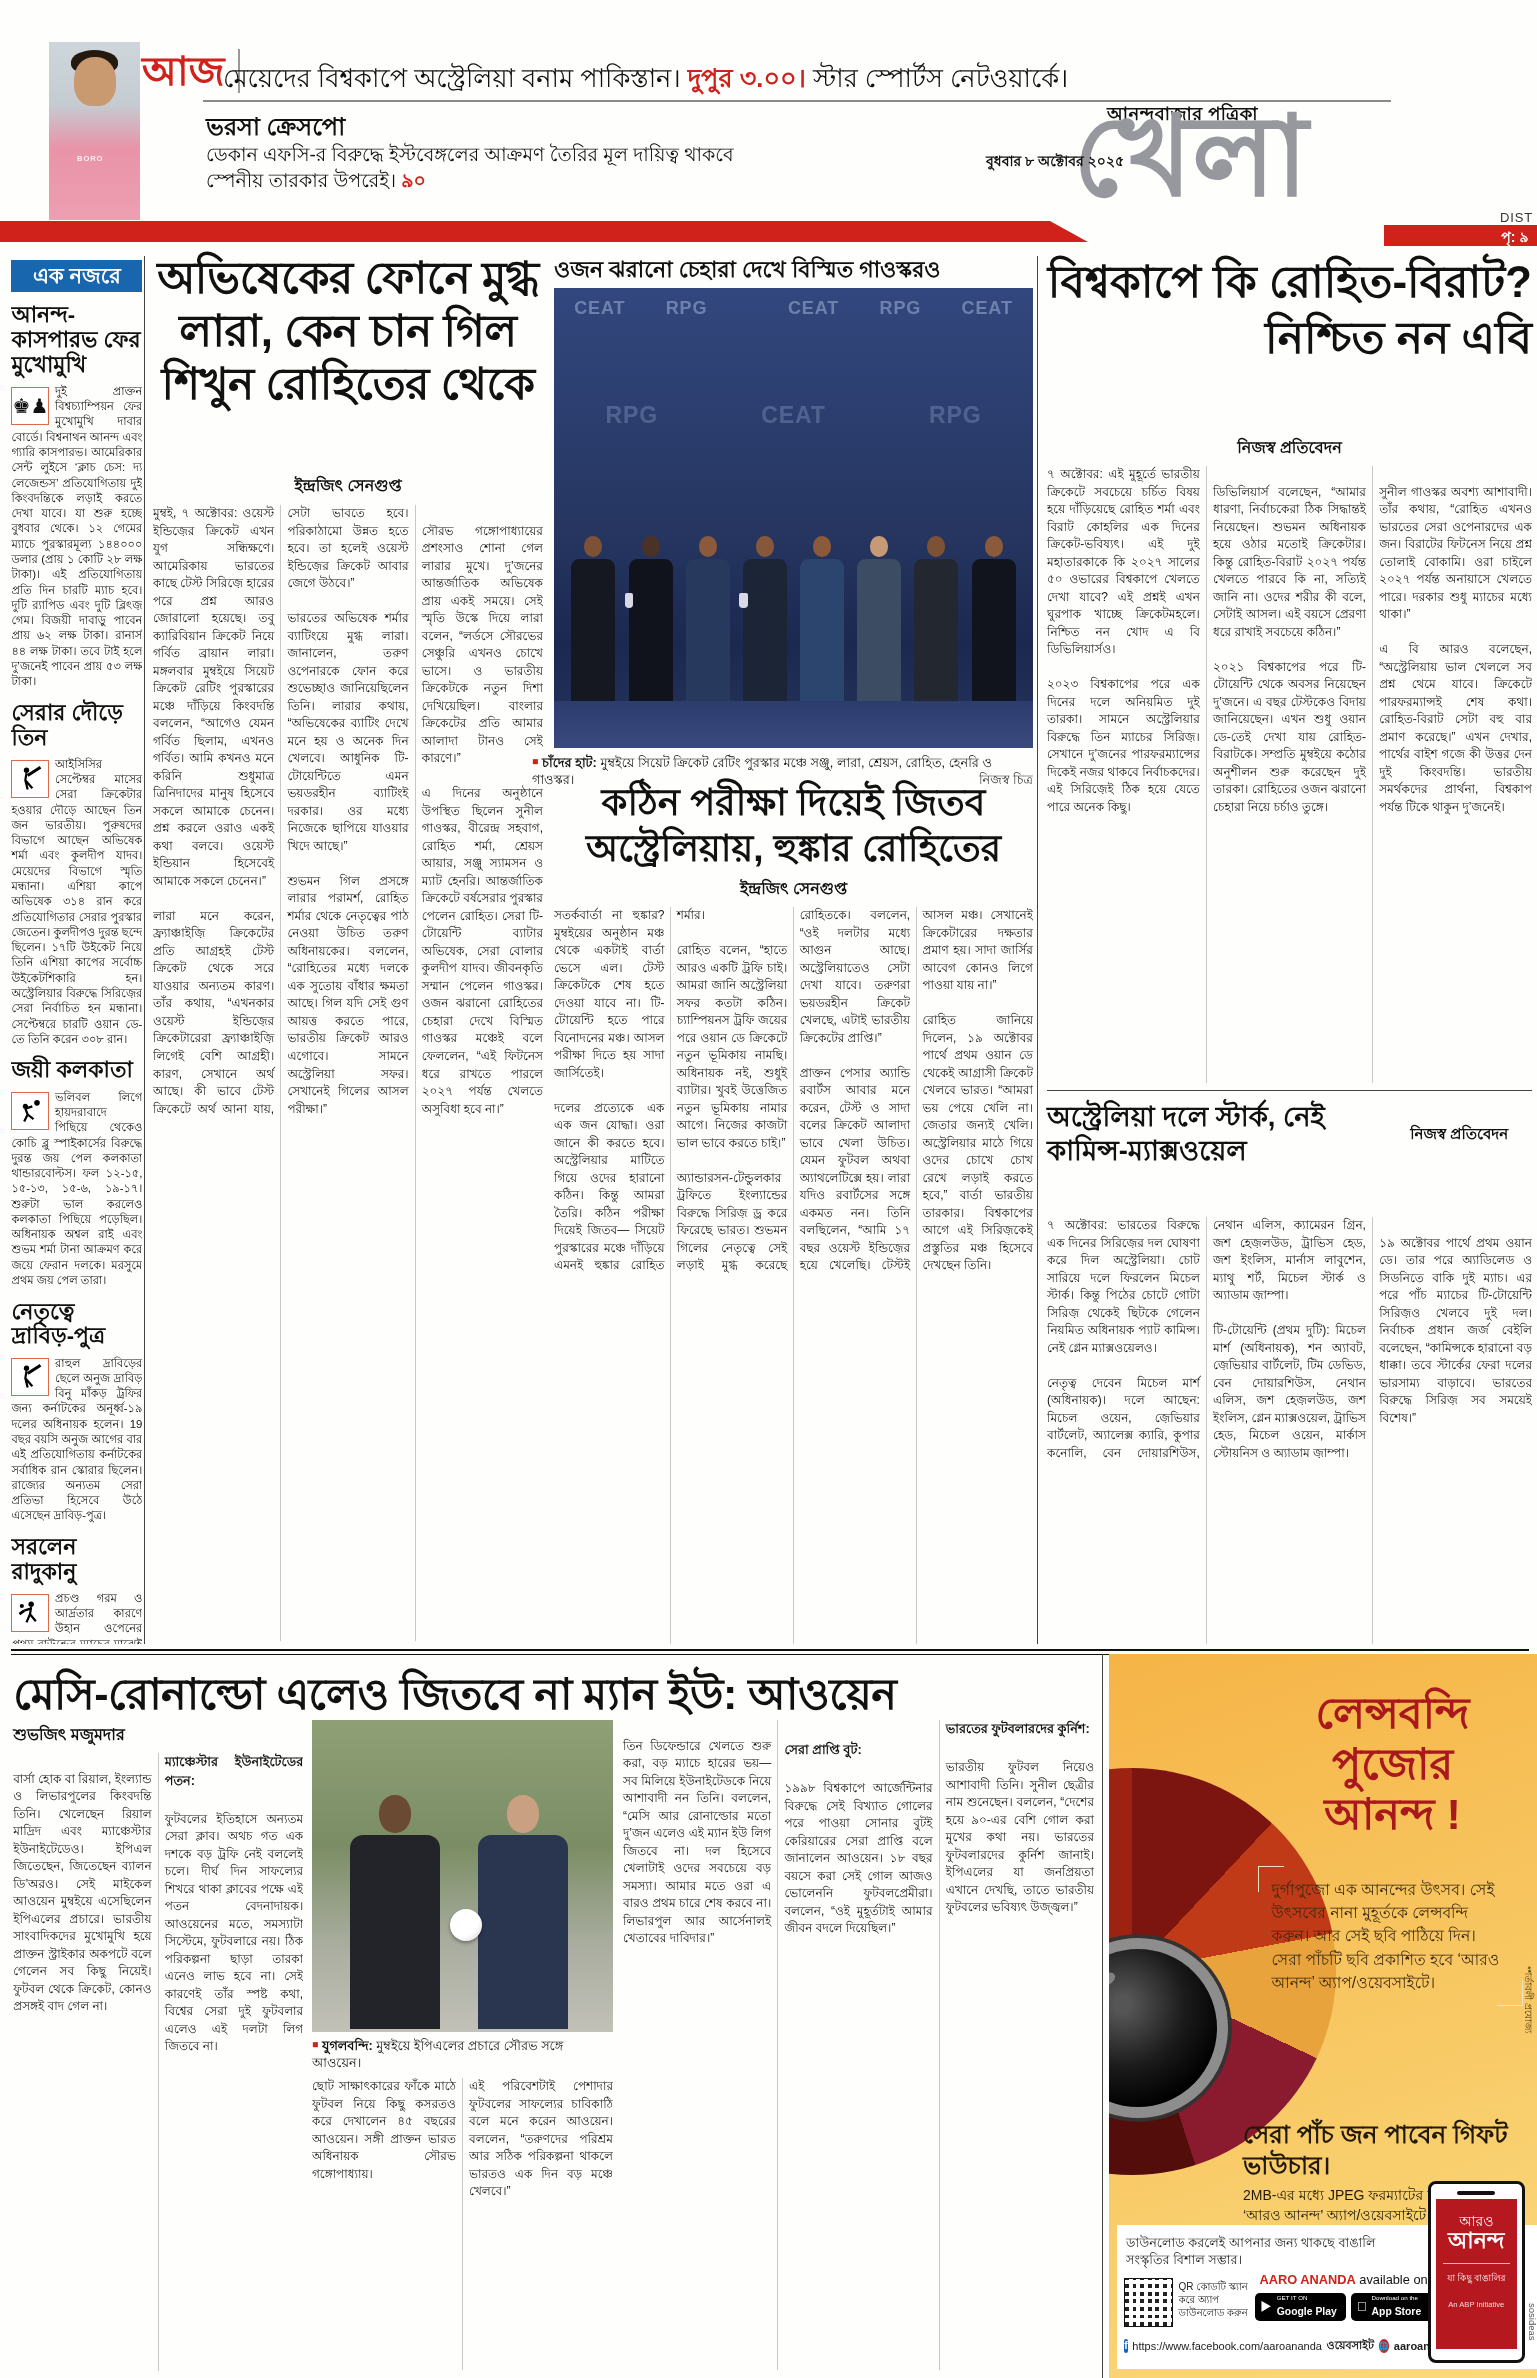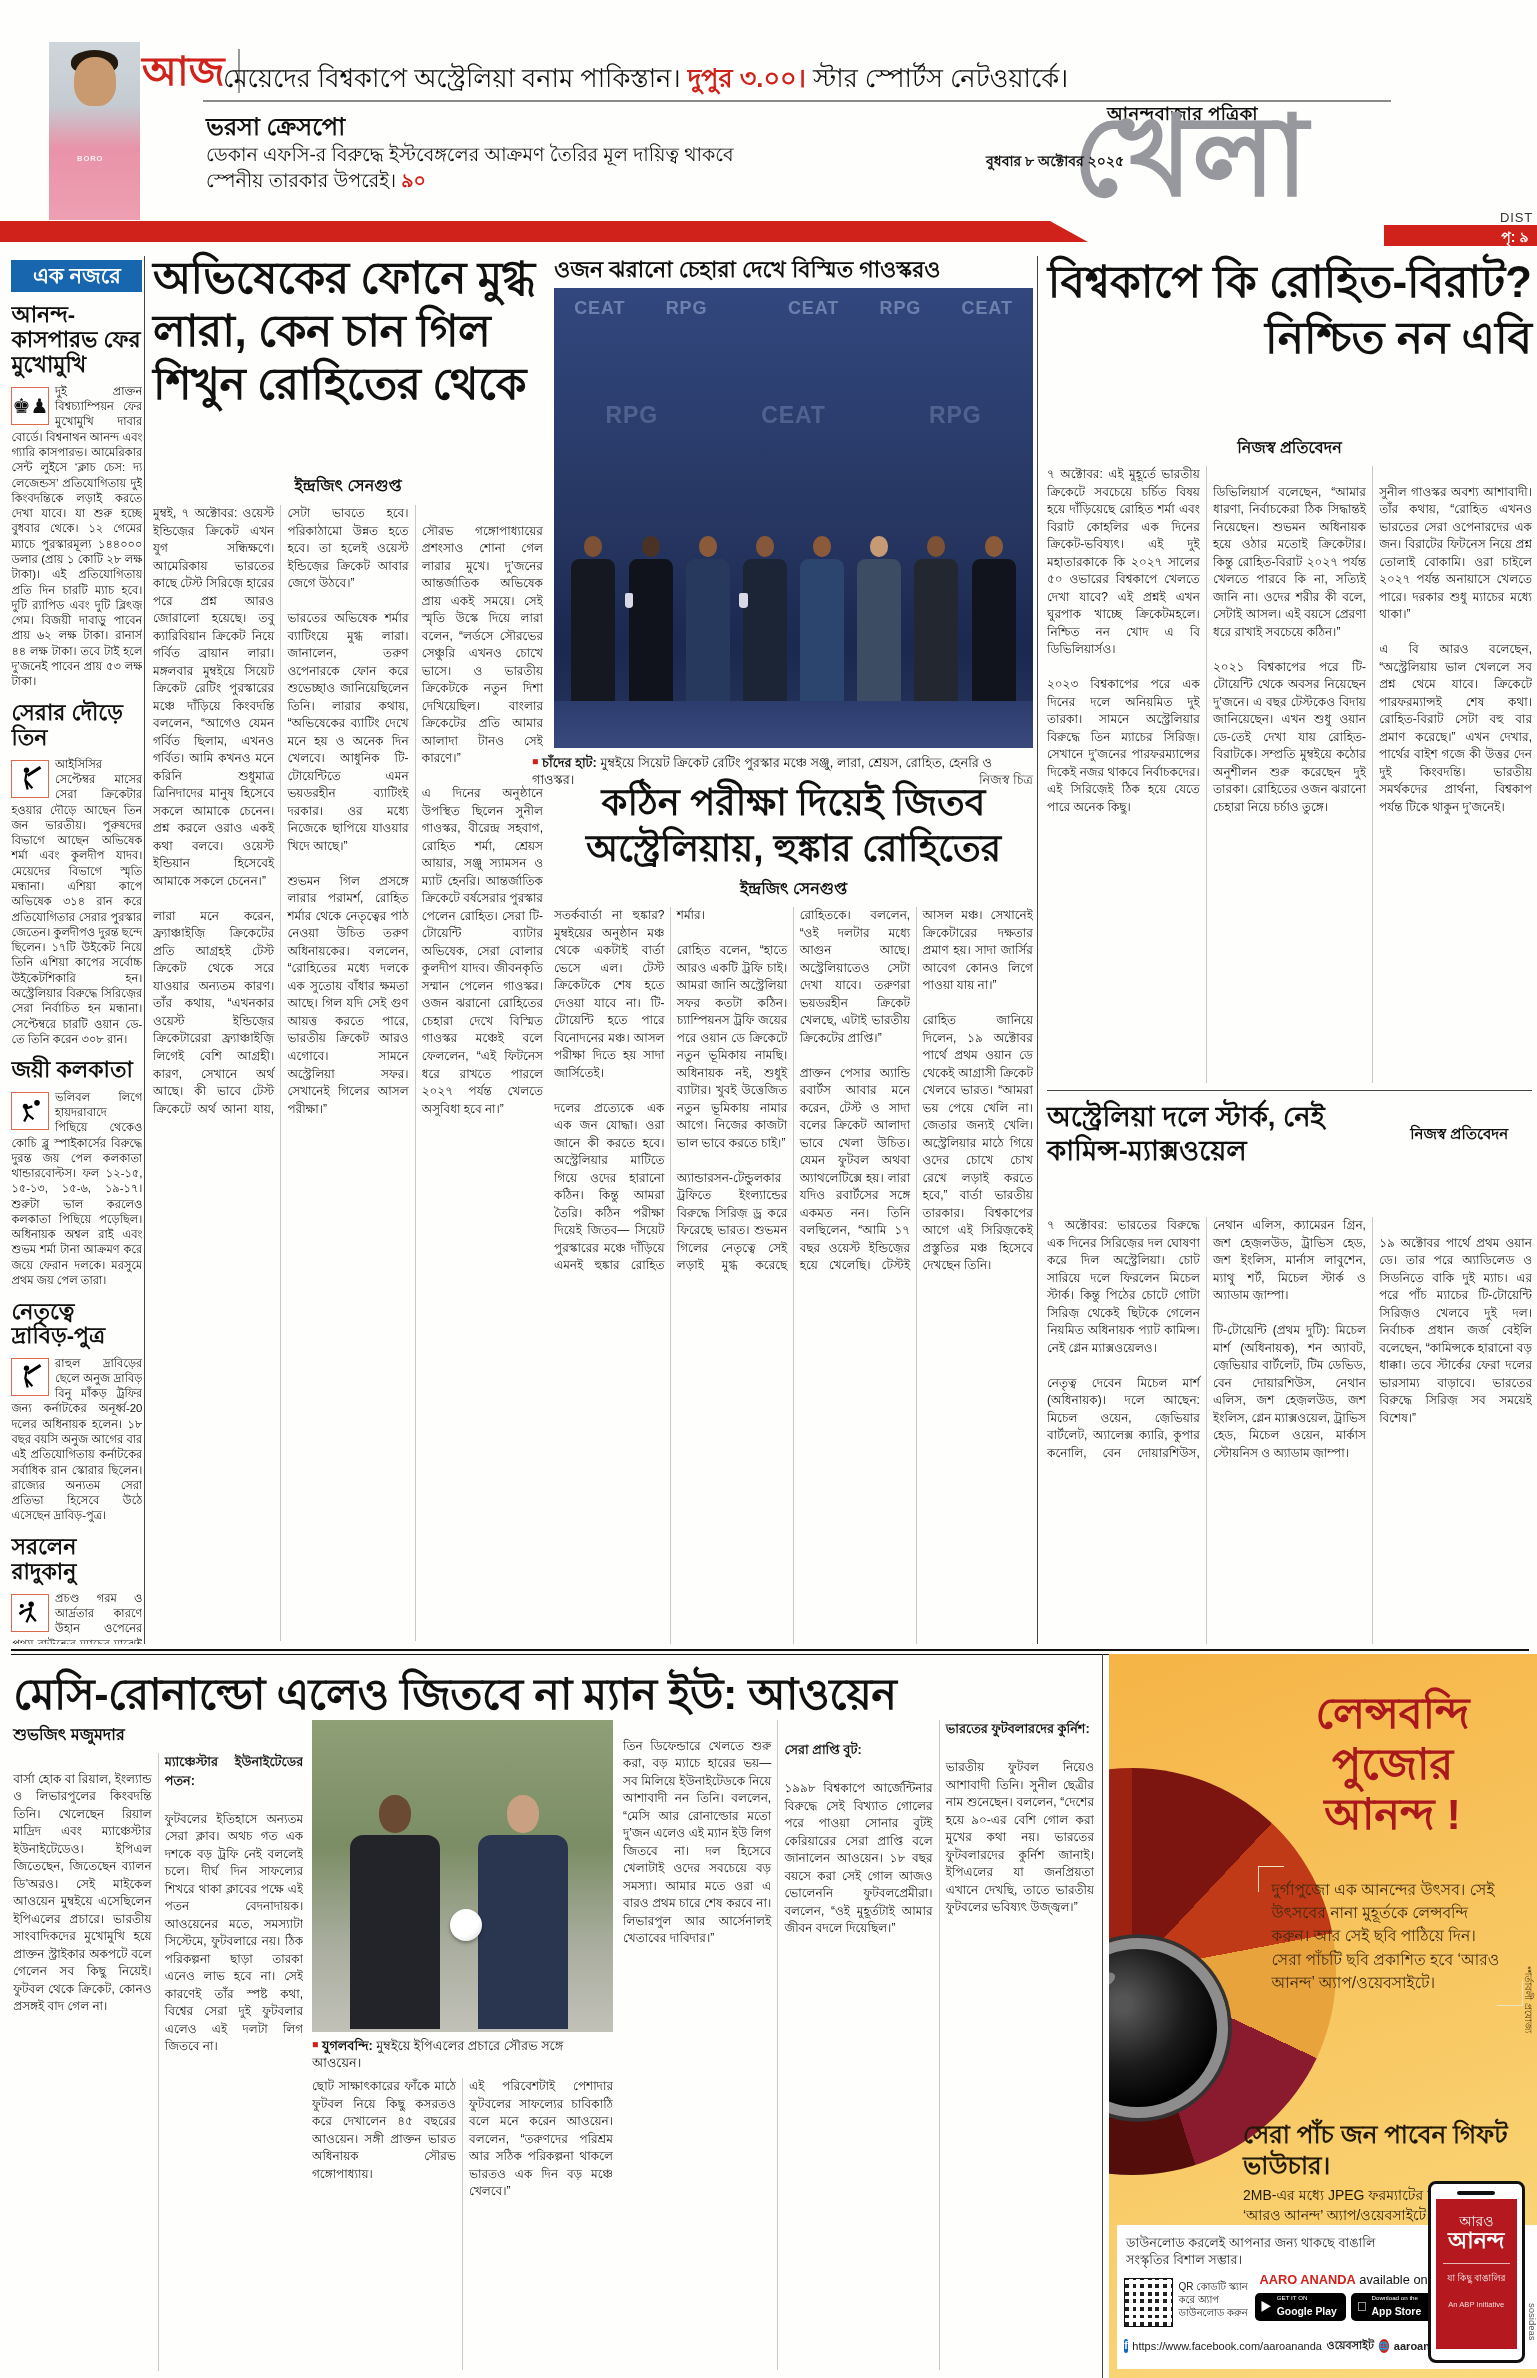--- a/index.html
+++ b/index.html
@@ -37,21 +37,21 @@
   #sidebar-header { background:#1766ae; color:#fff; font-size:21px; font-weight:bold; text-align:center; height:32px; line-height:32px; margin-bottom:7.6px; }
   .sb-title { font-size:22px; font-weight:bold; line-height:1.12; margin:11.4px 0 6.6px; }
   .sb-body { font-size:11.4px; line-height:1.34; text-align:justify; }
   .sb-icon { float:left; width:38px; height:38px; border:1.9px solid #de6a4e; margin:2.8px 5.7px 1.9px 0; display:flex; align-items:center; justify-content:center; background:#fff; }
   .sb-icon svg { width:28px; height:28px; }
   .sb-icon .chess-glyph { font-size:20px; line-height:1; font-family:"DejaVu Sans", sans-serif; }
   
   #rule-l { left:144px; top:256px; height:1388px; }
   #rule-r { left:1037px; top:256px; height:1388px; }
   
-  #a1-headline { left:153px; top:252px; width:390px; font-size:44px; font-weight:bold; line-height:1.2; letter-spacing:-0.5px; }
+  #a1-headline { left:153px; top:252px; width:390px; font-size:44px; font-weight:bold; line-height:1.2; text-align:center; letter-spacing:-0.5px; }
   #a1-byline { left:153px; top:473px; width:390px; text-align:center; font-size:16px; }
   #a1-body { left:153px; top:505px; width:390px; height:1136px; }
   
   #photo-strap { left:554px; top:252px; width:479px; font-size:22px; font-weight:bold; border-bottom:1.9px solid #666; padding-bottom:7.6px; }
   #main-photo { left:554px; top:288px; width:479px; height:460px; background:linear-gradient(180deg,#32477e 0%,#25355f 55%,#1b2850 78%,#27355c 100%); overflow:hidden; }
   #main-photo .logos { position:absolute; top:9.5px; left:0; width:100%; display:flex; justify-content:space-around; color:#cfe0ff; opacity:.38; font-weight:bold; font-size:18px; letter-spacing:0.9px; }
   #main-photo .logos2 { top:114px; opacity:.22; font-size:23px; }
   #main-photo .people { position:absolute; bottom:47px; left:0; width:100%; display:flex; justify-content:center; gap:13.2px; align-items:flex-end; }
   .person { position:relative; width:44px; }
   .person .p-head { width:18px; height:21px; border-radius:48%; margin:0 auto 1.9px; }
@@ -198,21 +198,21 @@
 
     <div class="sb-item">
       <div class="sb-title">নেতৃত্বে দ্রাবিড়-পুত্র</div>
       <div class="sb-icon">
         <svg viewBox="0 0 24 24">
             <circle cx="9" cy="4.5" r="2.3" fill="#000"></circle>
             <path d="M9 7 L8 13 L10 21 M8 13 L14 20" stroke="#000" stroke-width="1.9" fill="none"></path>
             <path d="M10 9 L21 2" stroke="#000" stroke-width="2.6"></path>
           </svg>
       </div>
-      <div class="sb-body">রাহুল দ্রাবিড়ের ছেলে অনুজ দ্রাবিড় বিনু মাঁকড় ট্রফির জন্য কর্নাটকের অনূর্ধ্ব-20 দলের অধিনায়ক হলেন। ১৮ বছর বয়সি অনুজ আগের বার এই প্রতিযোগিতায় কর্নাটকের সর্বাধিক রান স্কোরার ছিলেন। রাজ্যের অন্যতম সেরা প্রতিভা হিসেবে উঠে এসেছেন দ্রাবিড়-পুত্র।</div>
+      <div class="sb-body">রাহুল দ্রাবিড়ের ছেলে অনুজ দ্রাবিড় বিনু মাঁকড় ট্রফির জন্য কর্নাটকের অনূর্ধ্ব-১৯ দলের অধিনায়ক হলেন। 19 বছর বয়সি অনুজ আগের বার এই প্রতিযোগিতায় কর্নাটকের সর্বাধিক রান স্কোরার ছিলেন। রাজ্যের অন্যতম সেরা প্রতিভা হিসেবে উঠে এসেছেন দ্রাবিড়-পুত্র।</div>
     </div>
 
     <div class="sb-item">
       <div class="sb-title">সরলেন রাদুকানু</div>
       <div class="sb-icon">
         <svg viewBox="0 0 24 24">
             <circle cx="5" cy="6" r="1.8" fill="#000"></circle>
             <circle cx="13" cy="4.5" r="2.3" fill="#000"></circle>
             <path d="M13 7 L12 13 L9 20 M12 13 L17 19 M13 8 L7 10" stroke="#000" stroke-width="1.9" fill="none"></path>
             <path d="M7 10 L3 13" stroke="#000" stroke-width="2.4"></path>

